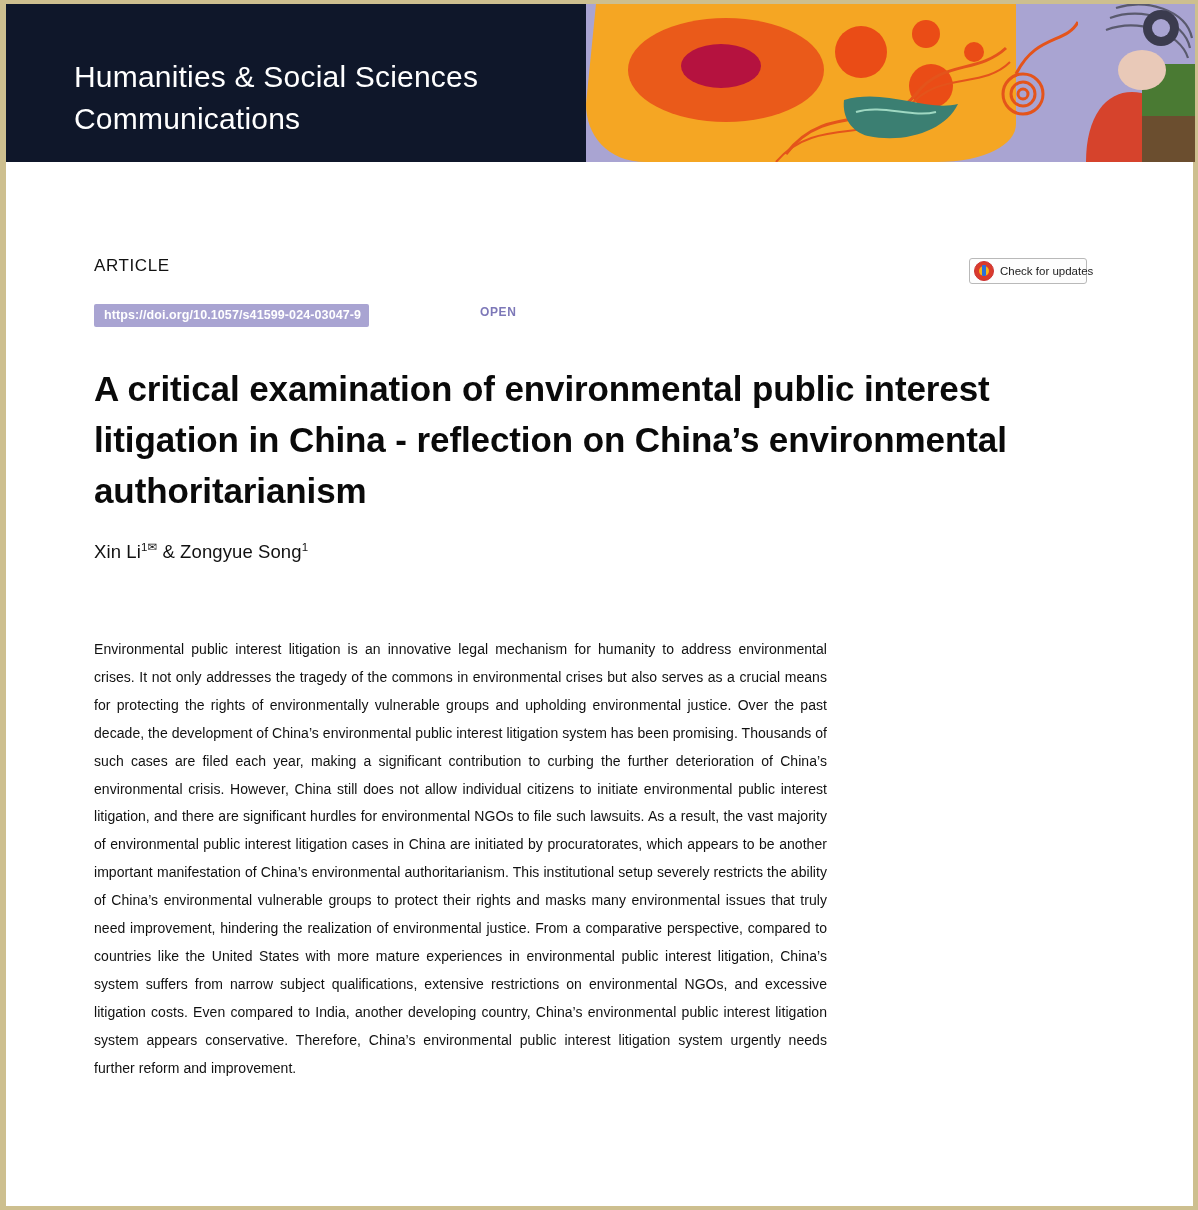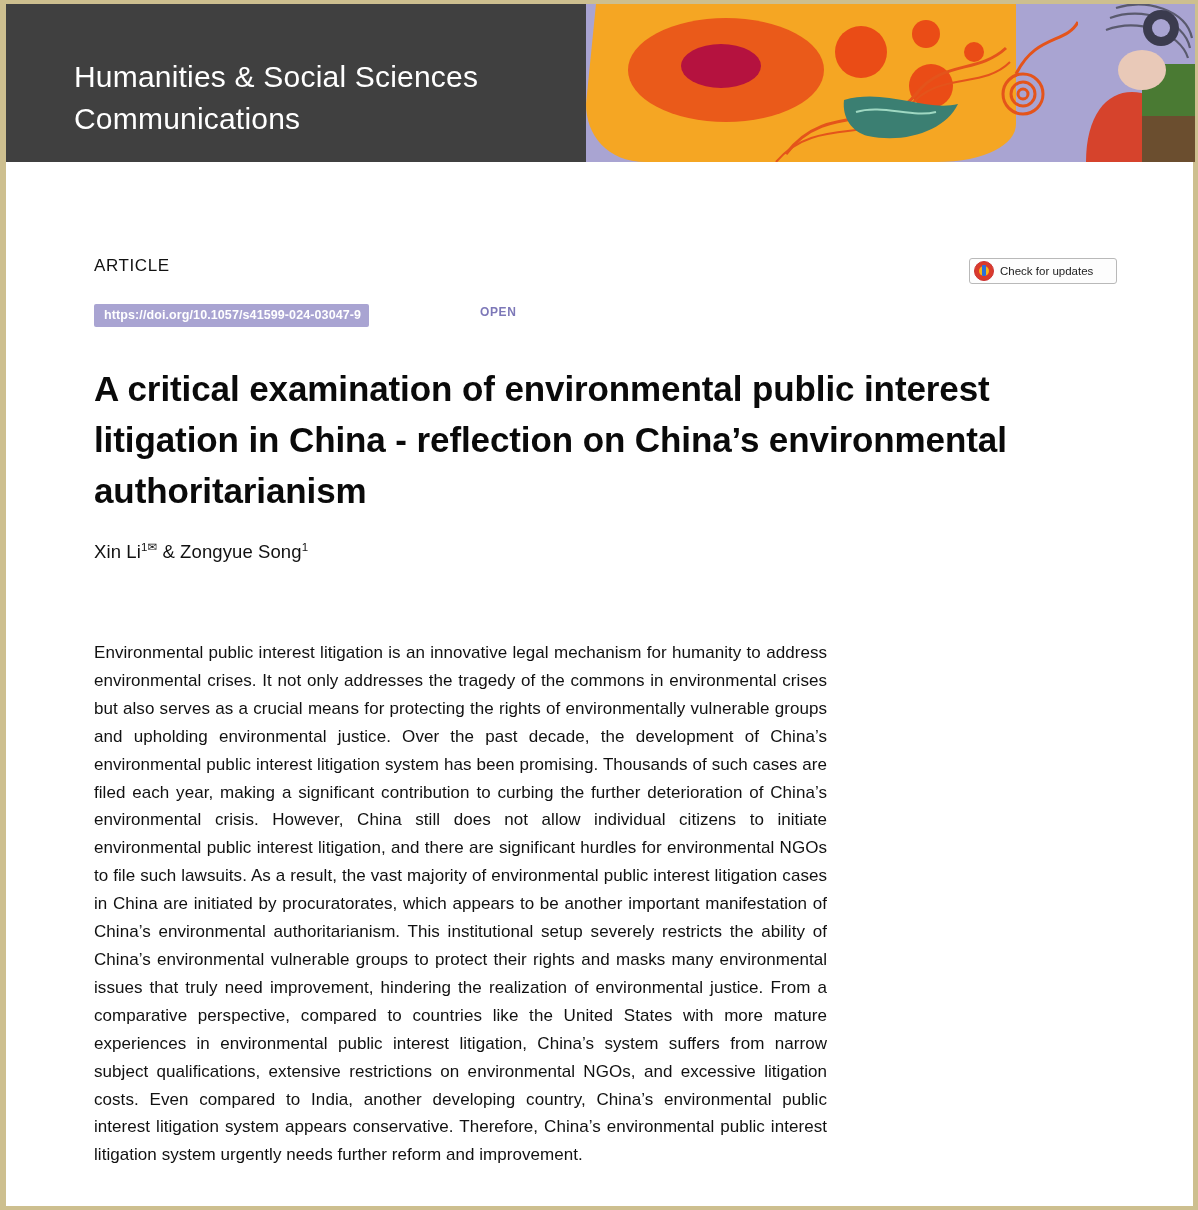--- a/index.html
+++ b/index.html
@@ -27,21 +27,21 @@
     border-bottom: 4px solid #cdbf8f;
   }
 
   
   .banner {
     position: absolute;
     left: 0;
     top: 0;
     width: 1189px;
     height: 158px;
-    background: #404040;
+    background: #0f172a;
     overflow: hidden;
   }
   .banner-title {
     position: absolute;
     left: 68px;
     top: 52px;
     font-size: 30px;
     line-height: 42px;
     color: #ffffff;
     font-family: "Liberation Sans", sans-serif;
@@ -86,21 +86,21 @@
     top: 301px;
     font-size: 12px;
     font-weight: bold;
     color: #7d78b8;
     letter-spacing: 0.6px;
   }
   .check-updates {
     position: absolute;
     left: 963px;
     top: 254px;
-    width: 148px;
+    width: 118px;
     height: 26px;
     border: 1px solid #b9b9b9;
     border-radius: 3px;
     background: #fdfdfd;
     display: flex;
     align-items: center;
     box-sizing: border-box;
   }
   .check-updates .cu-badge {
     width: 18px;
@@ -166,21 +166,21 @@
     font-size: 11.5px;
     vertical-align: super;
   }
 
   
   .abstract {
     position: absolute;
     left: 88px;
     top: 618px;
     width: 733px;
-    font-size: 17px;
+    font-size: 14px;
     line-height: 27.9px;
     color: #111111;
     text-align: justify;
     text-justify: inter-word;
     letter-spacing: 0.05px;
   }
 </style>
 </head>
 <body>
 

